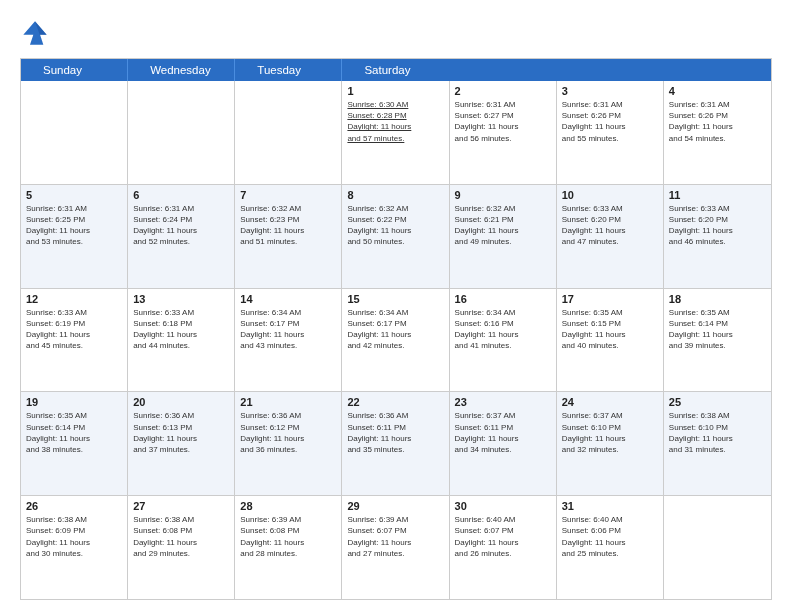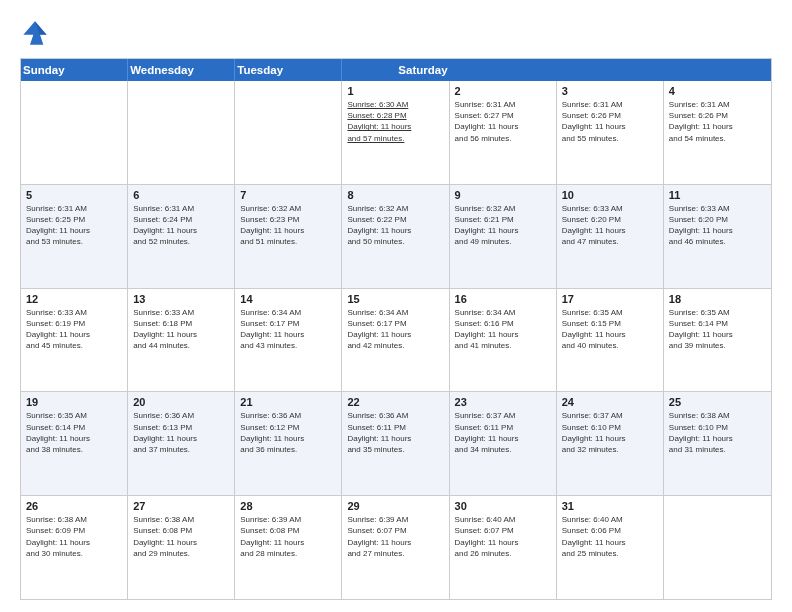--- a/index.html
+++ b/index.html
@@ -60,26 +60,26 @@
       border: 1px solid #ccc;
     }
     .cal-header {
       display: grid;
       grid-template-columns: repeat(7, 1fr);
       background: #2a6dc4;
     }
     .cal-header-cell {
       color: #fff;
       font-size: 11.5px;
-      font-weight: bold;
-      padding: 5px 2px;
+      font-weight: normal;
+      padding: 5px 22px;
       text-align: left;
       border-right: 1px solid #4a8de0;
     }
-    .cal-header-cell:last-child { border-right: none; text-align: right; }
+    .cal-header-cell:last-child { border-right: none; }
     .cal-body {
       display: flex;
       flex-direction: column;
       flex: 1;
     }
     .cal-row {
       display: grid;
       grid-template-columns: repeat(7, 1fr);
       flex: 1;
       border-top: 1px solid #ccc;

